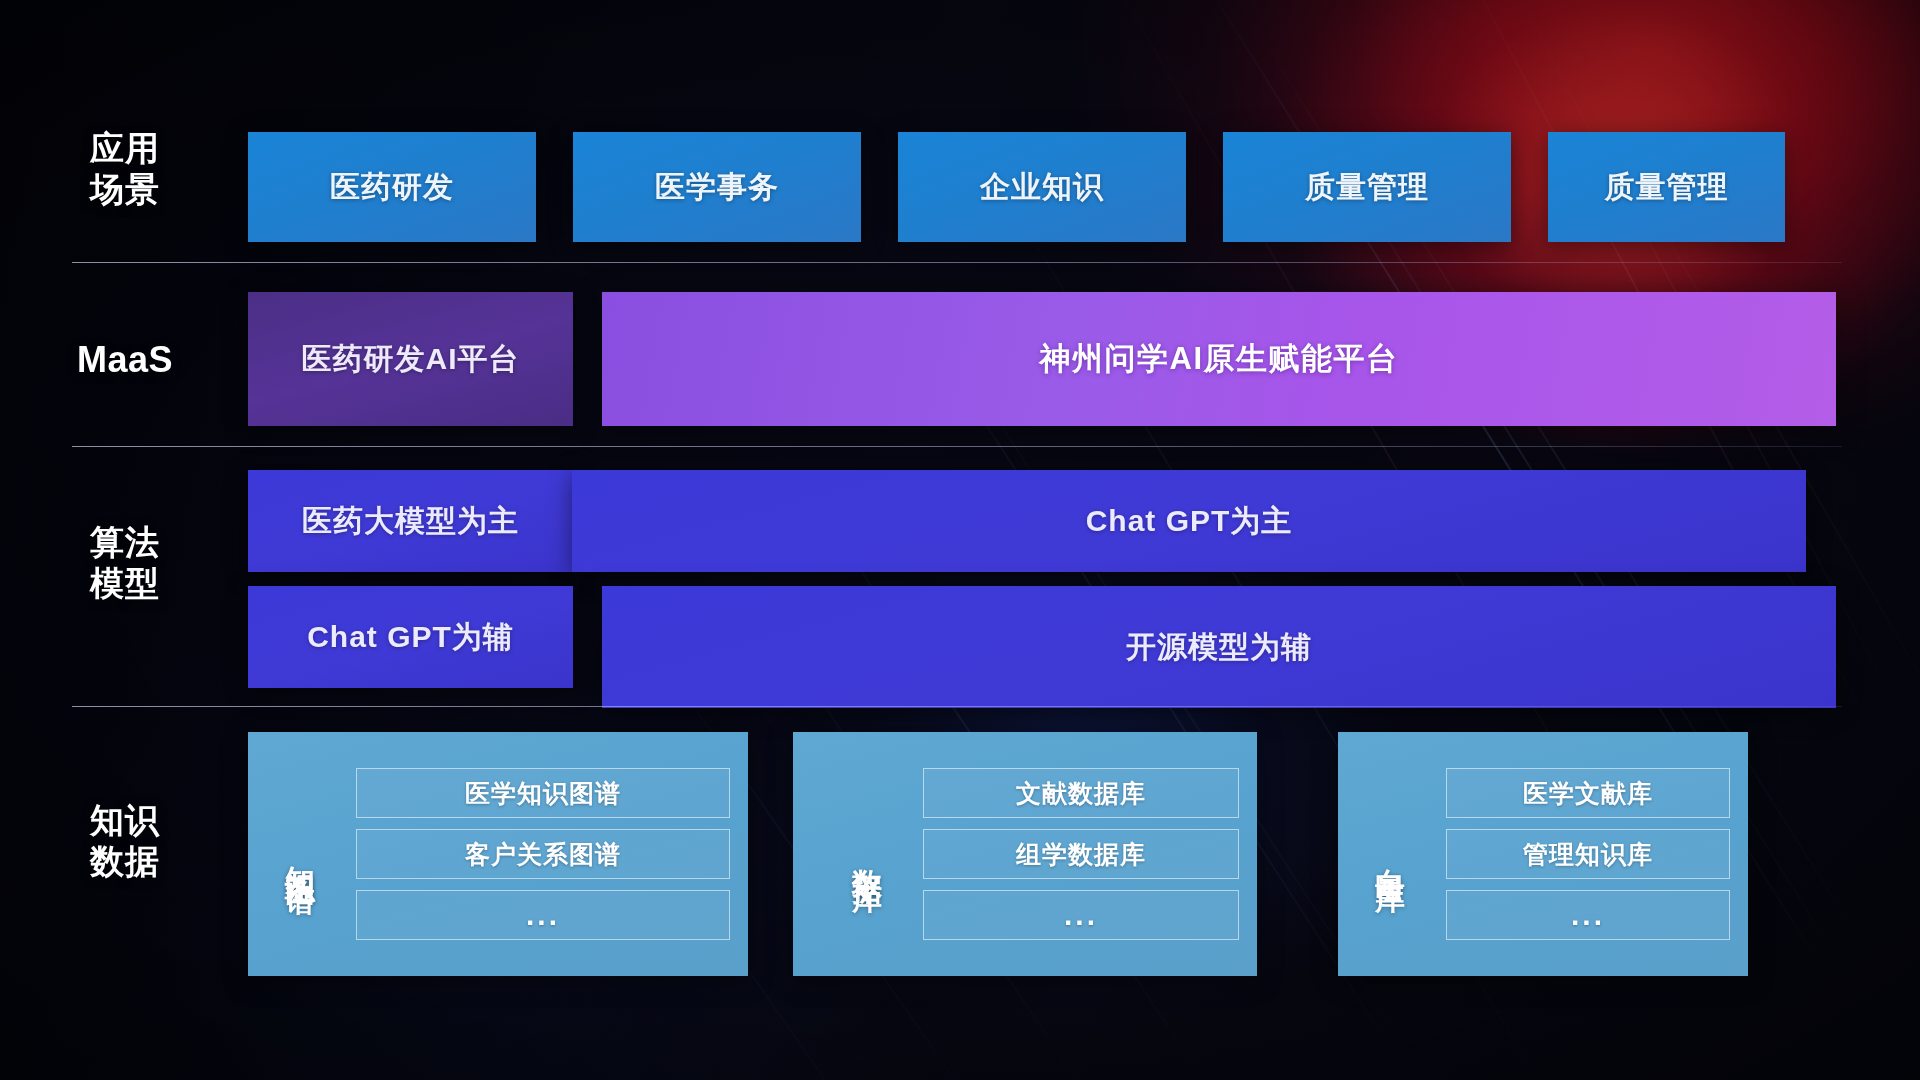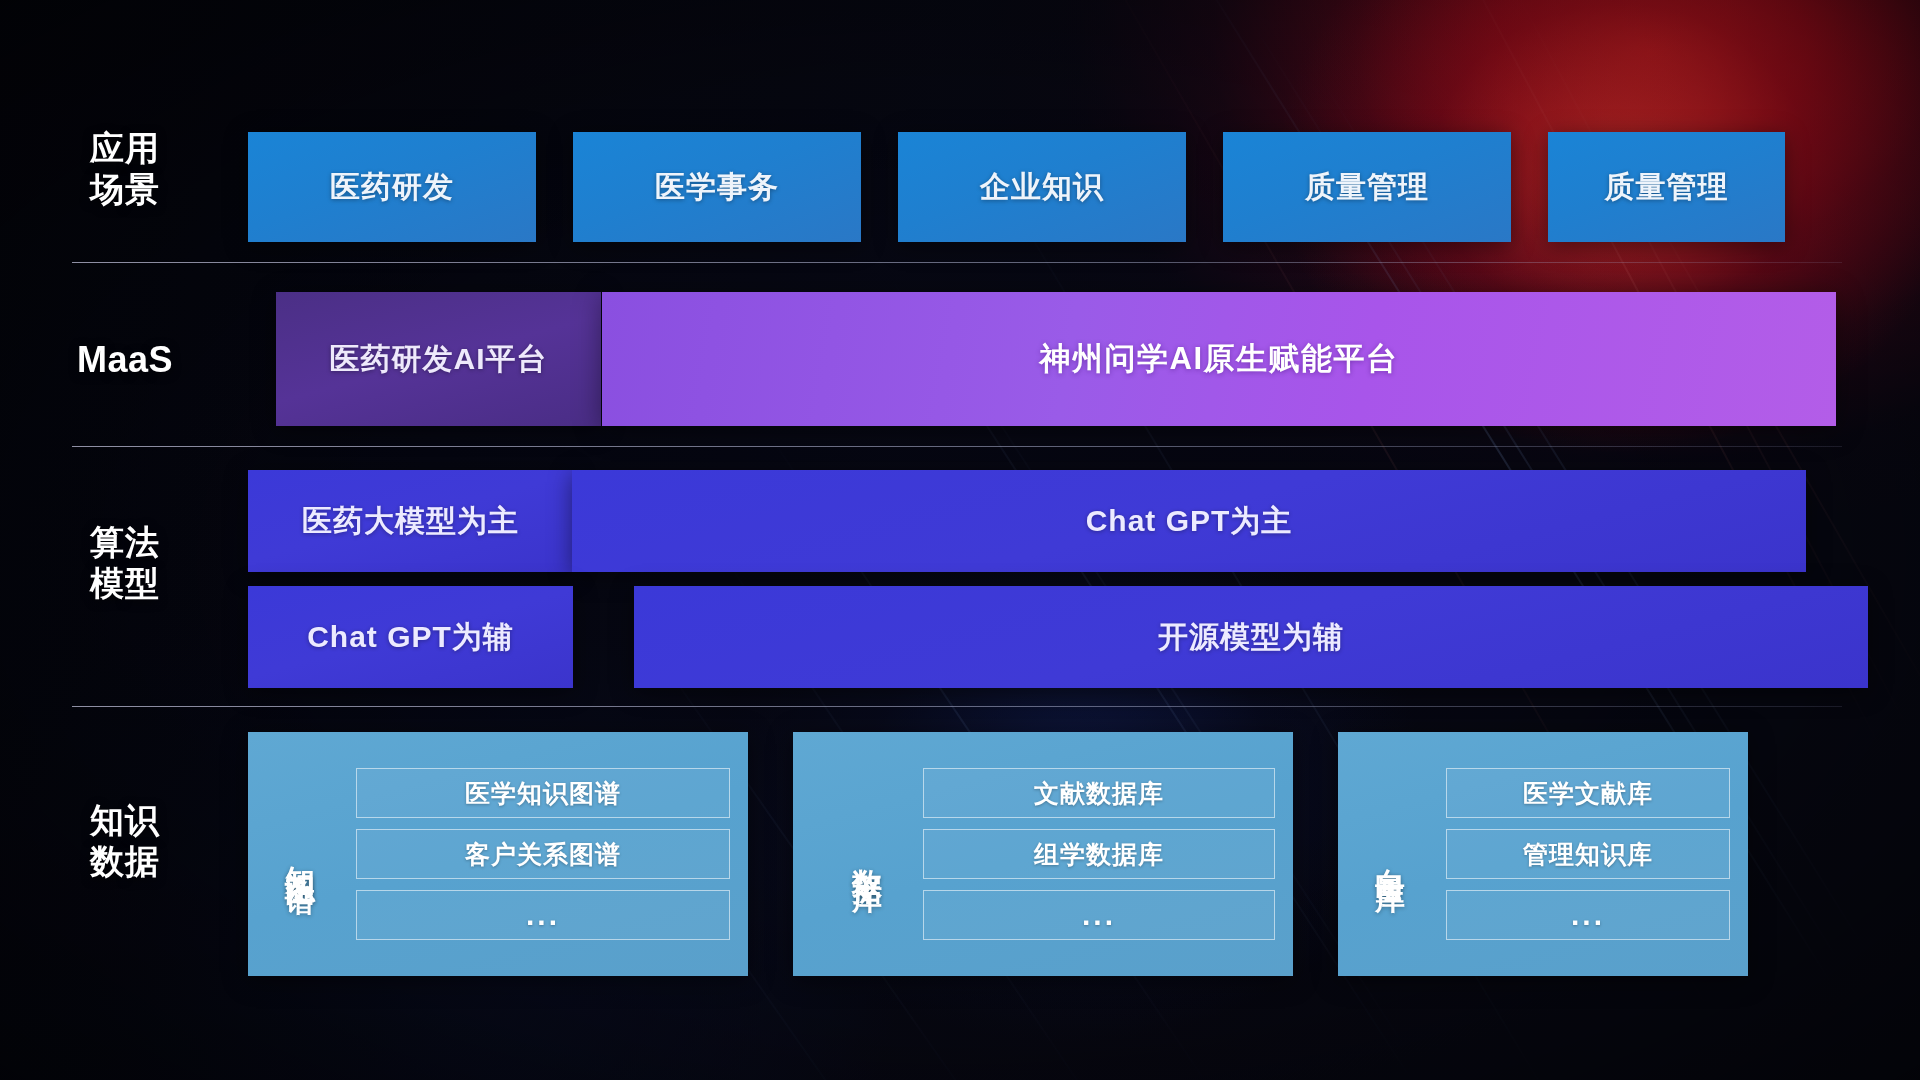--- a/index.html
+++ b/index.html
@@ -183,60 +183,60 @@
     <span>质量管理</span>
   </div>
   <div class="app-box" style="left:1548px; top:132px; width:237px; height:110px;">
     <span>质量管理</span>
   </div>
 
   <div class="divider" style="top:262px;"></div>
 
   <div class="rowlabel maas" style="left:50px; top:338px;">MaaS</div>
 
-  <div class="maas-left" style="left:248px; top:292px; width:325px; height:134px;margin-left:28px;">
+  <div class="maas-left" style="left:248px; top:292px; width:325px; height:134px;">
     <span>医药研发AI平台</span>
   </div>
   <div class="maas-right" style="left:602px; top:292px; width:1234px; height:134px;">
     <span>神州问学AI原生赋能平台</span>
   </div>
 
   <div class="divider" style="top:446px;"></div>
 
   <div class="rowlabel" style="left:50px; top:522px;">算法
 模型</div>
 
   <div class="alg-box" style="left:248px; top:470px; width:325px; height:102px;">
     <span>医药大模型为主</span>
   </div>
   <div class="alg-box" style="left:572px; top:470px; width:1234px; height:102px;">
     <span>Chat GPT为主</span>
   </div>
   <div class="alg-box" style="left:248px; top:586px; width:325px; height:102px;align-items:center;">
     <span>Chat GPT为辅</span>
   </div>
-  <div class="alg-box" style="left:602px; top:586px; width:1234px; height:102px;margin-left:32px;">
+  <div class="alg-box" style="left:602px; top:586px; width:1234px; height:122px;">
     <span>开源模型为辅</span>
   </div>
 
   <div class="divider" style="top:706px;"></div>
 
   <div class="rowlabel" style="left:50px; top:800px;">知识
 数据</div>
 
   <div class="kd-panel" style="left:248px; top:732px; width:500px; height:244px;align-items:center;">
     <div class="kd-vlabel" style="width:104px;">知识图谱</div>
     <div class="kd-items">
       <div class="kd-item">医学知识图谱</div>
       <div class="kd-item">客户关系图谱</div>
       <div class="kd-item ellipsis">...</div>
     </div>
   </div>
 
-  <div class="kd-panel" style="left:793px; top:732px; width:500px; height:244px;padding-left:22px;">
+  <div class="kd-panel" style="left:793px; top:732px; width:464px; height:244px;padding-left:22px;">
     <div class="kd-vlabel" style="width:104px;">数据库</div>
     <div class="kd-items">
       <div class="kd-item">文献数据库</div>
       <div class="kd-item">组学数据库</div>
       <div class="kd-item ellipsis">...</div>
     </div>
   </div>
 
   <div class="kd-panel" style="left:1338px; top:732px; width:410px; height:244px;">
     <div class="kd-vlabel" style="width:104px;">向量库</div>

